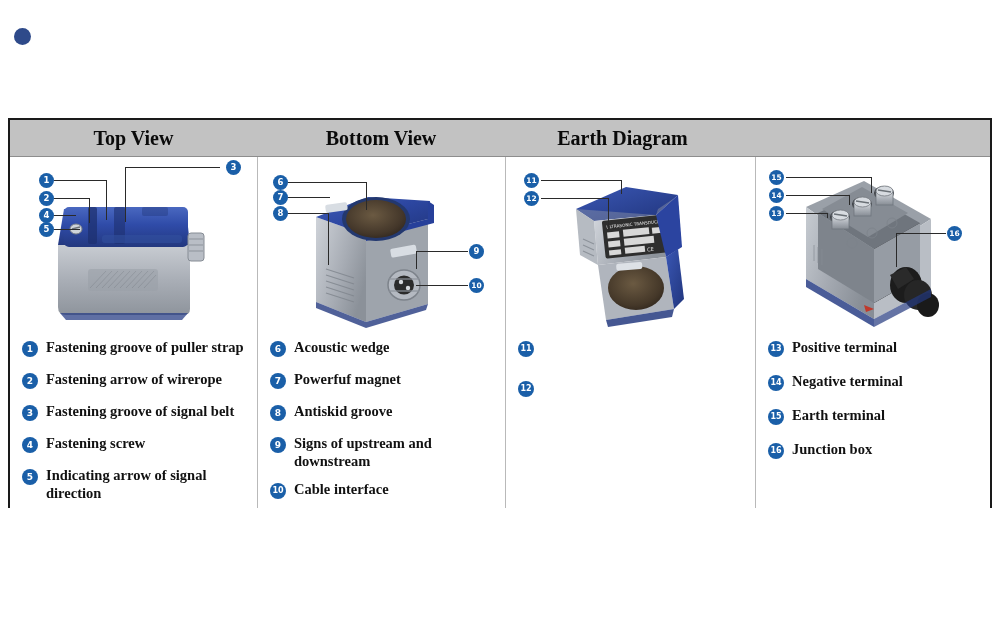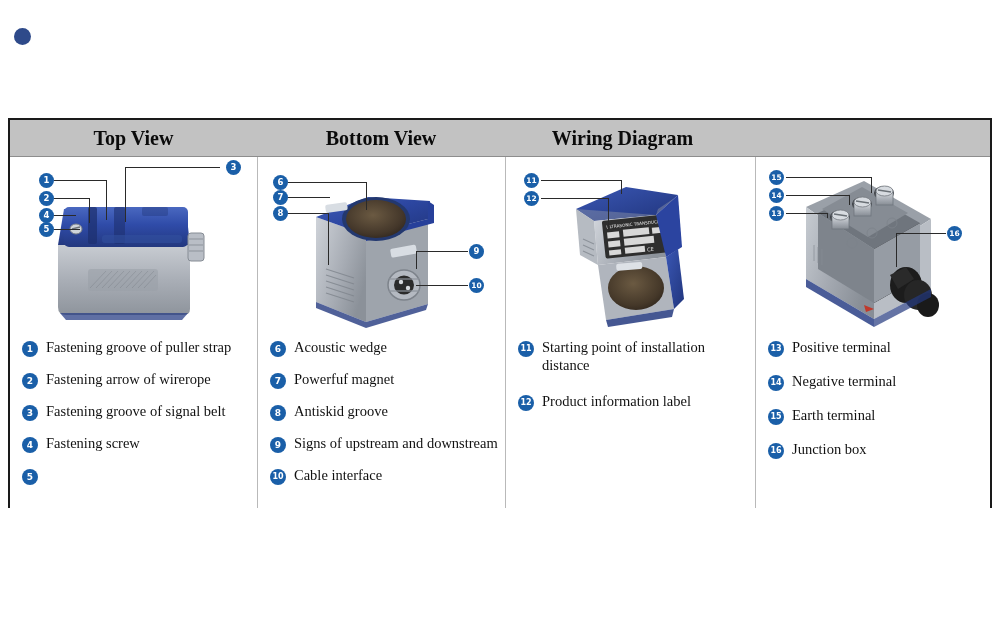--- a/index.html
+++ b/index.html
@@ -121,20 +121,21 @@
     font-weight: bold;
     line-height: 16px;
     text-align: center;
     margin-top: 3px;
   }
   .badge.wide { font-size: 8px; }
   .legend-label {
     font-size: 14.5px;
     color: #111111;
     line-height: 1.25;
+    font-weight: bold;
   }
 
   
   .callout {
     position: absolute;
     width: 15px;
     height: 15px;
     border-radius: 50%;
     background: #1a5fa8;
     color: #fff;
@@ -160,21 +161,21 @@
 
 <div id="page-title-row">
   <div id="title-bullet"></div>
 </div>
 
 <div id="parts-table">
 
   <div id="table-head">
     <div class="head-cell col-w1">Top View</div>
     <div class="head-cell col-w2">Bottom View</div>
-    <div class="head-cell col-w4">Wiring Diagram</div>
+    <div class="head-cell col-w4">Earth Diagram</div>
   </div>
 
   <div id="table-body">
 
     <div class="body-col col-w1">
       <div class="illus">
         <svg width="247" height="175" viewBox="0 0 247 175">
           <defs>
             <linearGradient id="blueTop" x1="0" y1="0" x2="0" y2="1">
               <stop offset="0" stop-color="#4a68c0"></stop>
@@ -255,20 +256,21 @@
         <li class="legend-item">
           <span class="badge">3</span>
           <span class="legend-label">Fastening groove of  signal belt</span>
         </li>
         <li class="legend-item">
           <span class="badge">4</span>
           <span class="legend-label">Fastening screw</span>
         </li>
         <li class="legend-item">
           <span class="badge">5</span>
+          <span class="legend-label">Indicating arrow of signal direction</span>
         </li>
       </ul>
     </div>
 
     <div class="body-col col-w2">
       <div class="illus">
         <svg width="248" height="175" viewBox="0 0 248 175">
           <defs>
             <linearGradient id="blueB" x1="0" y1="0" x2="1" y2="1">
               <stop offset="0" stop-color="#3f5cb8"></stop>
@@ -420,25 +422,23 @@
         <div class="lead" style="left:35px; top:41px; width:67px;"></div>
         <div class="lead v" style="left:102px; top:41px; height:32px;"></div>
 
         <div class="callout wide" style="left:18px; top:16px;">11</div>
         <div class="callout wide" style="left:18px; top:34px;">12</div>
       </div>
 
       <ul class="legend">
         <li class="legend-item">
           <span class="badge wide">11</span>
-          <span class="legend-label">Starting point of installation distance</span>
         </li>
         <li class="legend-item" style="margin-top:18px;">
           <span class="badge wide">12</span>
-          <span class="legend-label">Product information label</span>
         </li>
       </ul>
     </div>
 
     <div class="body-col col-w4">
       <div class="illus">
         <svg width="235" height="175" viewBox="0 0 235 175">
           <defs>
             <linearGradient id="boxG" x1="0" y1="0" x2="1" y2="0.5">
               <stop offset="0" stop-color="#c7ccd2"></stop>

